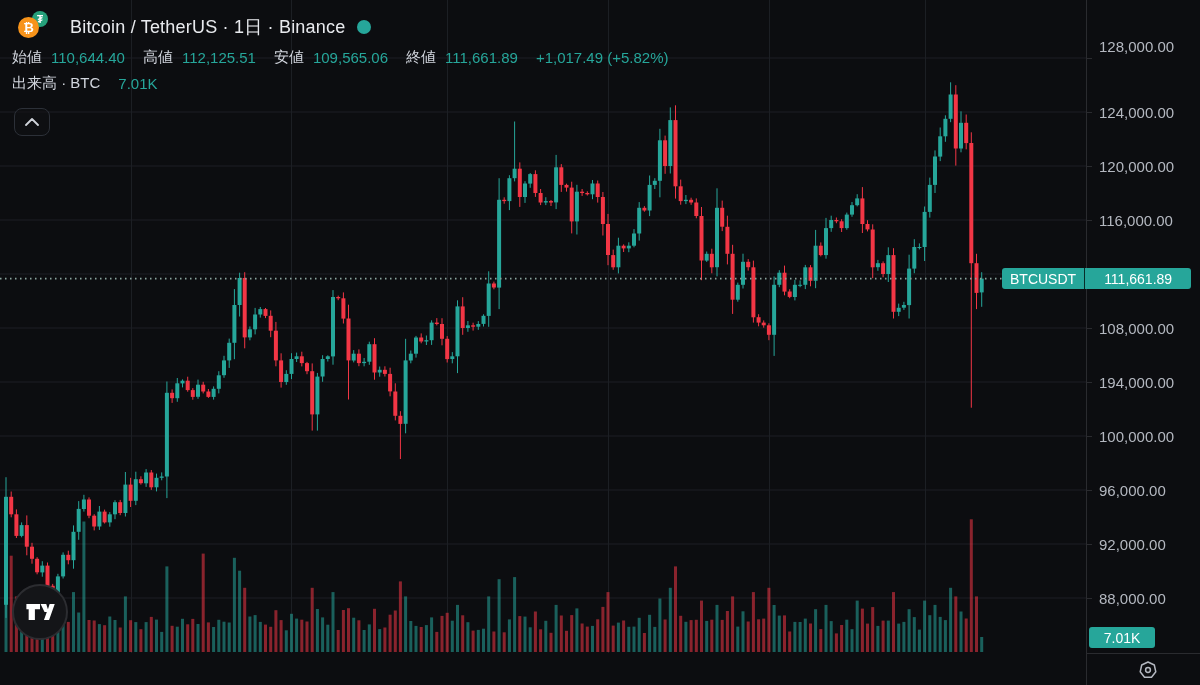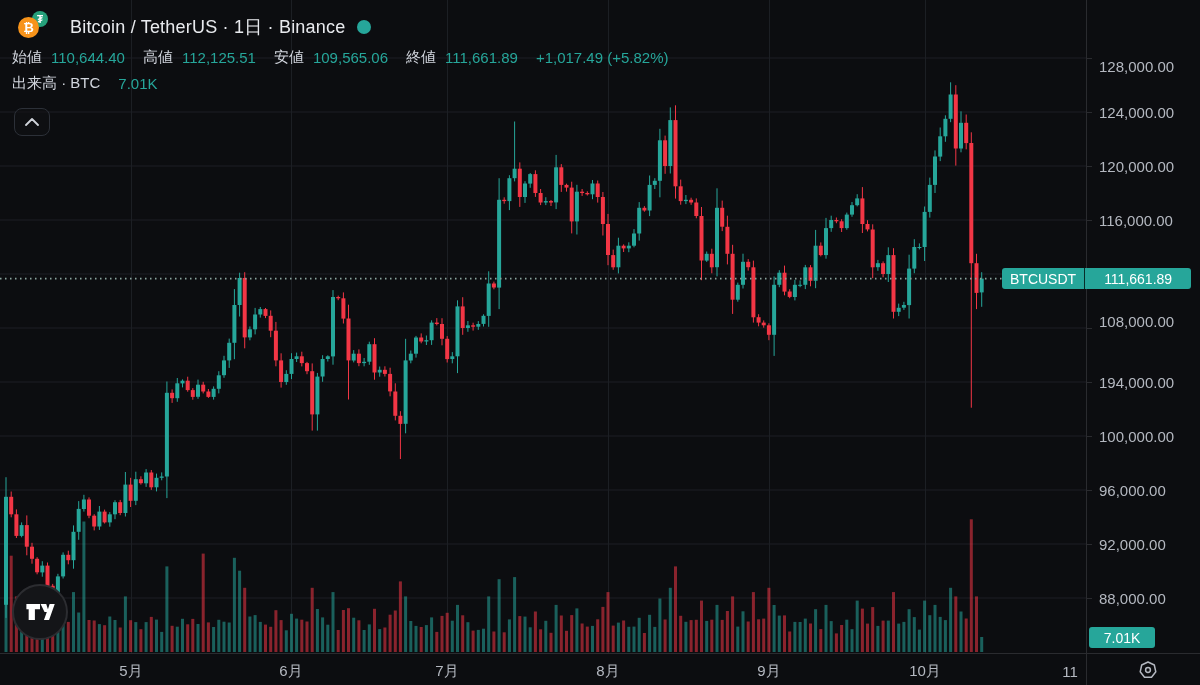--- a/index.html
+++ b/index.html
@@ -680,51 +680,42 @@
   </div>
 
   <div id="price-label" style="top: 268px; text-align: center;">
     <span class="seg">BTCUSDT</span>
     <span class="divider"></span>
     <span class="seg price-seg">111,661.89</span>
   </div>
 
   <div id="price-axis">
     <div id="vol-badge">7.01K</div>
-  <div class="ptick" style="top: 66px;">128,000.00</div>
+  <div class="ptick" style="top: 46px;">128,000.00</div>
       <div class="ptickmark" style="top: 58px;"></div>
       <div class="ptick" style="top: 112px;">124,000.00</div>
       <div class="ptickmark" style="top: 112px;"></div>
       <div class="ptick" style="top: 166px;">120,000.00</div>
       <div class="ptickmark" style="top: 166px;"></div>
       <div class="ptick" style="top: 220px;">116,000.00</div>
       <div class="ptickmark" style="top: 220px;"></div>
-      <div class="ptick" style="top: 321px; text-align: center;">108,000.00</div>
+      <div class="ptick" style="top: 328px; text-align: center;">108,000.00</div>
       <div class="ptickmark" style="top: 328px;"></div>
       <div class="ptick" style="top: 382px;">194,000.00</div>
       <div class="ptickmark" style="top: 382px;"></div>
       <div class="ptick" style="top: 436px;">100,000.00</div>
       <div class="ptickmark" style="top: 436px;"></div>
       <div class="ptick" style="top: 490px;">96,000.00</div>
       <div class="ptickmark" style="top: 490px;"></div>
       <div class="ptick" style="top: 544px;">92,000.00</div>
       <div class="ptickmark" style="top: 544px;"></div>
       <div class="ptick" style="top: 598px;">88,000.00</div>
       <div class="ptickmark" style="top: 598px;"></div>
     </div>
 
-  <div id="time-axis">
-      <div class="mtick" style="left: 131px;">5月</div>
-      <div class="mtick" style="left: 291px;">6月</div>
-      <div class="mtick" style="left: 447px;">7月</div>
-      <div class="mtick" style="left: 608px;">8月</div>
-      <div class="mtick" style="left: 769px;">9月</div>
-      <div class="mtick" style="left: 925px;">10月</div>
-      <div class="mtick" style="left: 1070px;">11</div>
-    </div>
 
   <div id="axis-corner">
     <svg id="tz-gear" width="22" height="22" viewBox="0 0 22 22">
       <polygon points="11,3 17.3,6 18.8,12.8 14.5,18.2 7.5,18.2 3.2,12.8 4.7,6" fill="none" stroke="#b4b8c0" stroke-width="1.5" stroke-linejoin="round"></polygon>
       <circle cx="11" cy="11" r="2.4" fill="none" stroke="#b4b8c0" stroke-width="1.5"></circle>
     </svg>
   </div>
 </div>
 
 </body></html>

